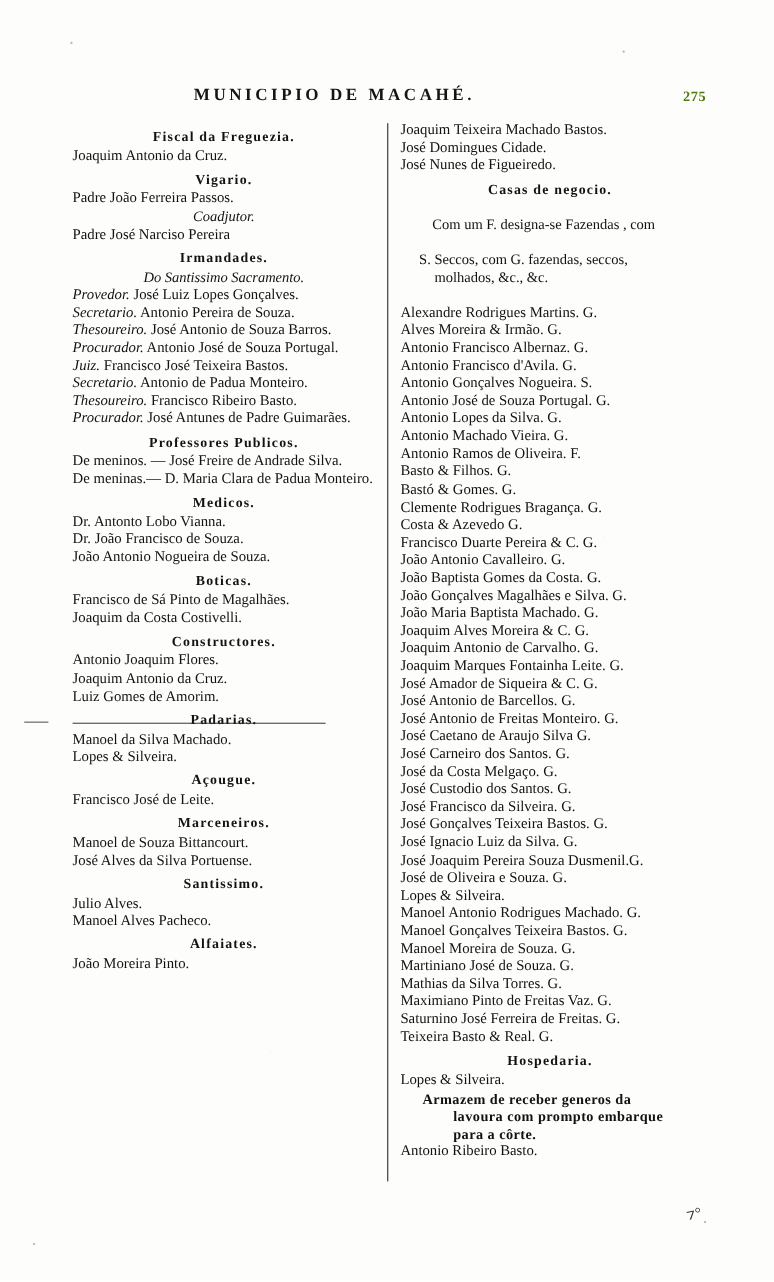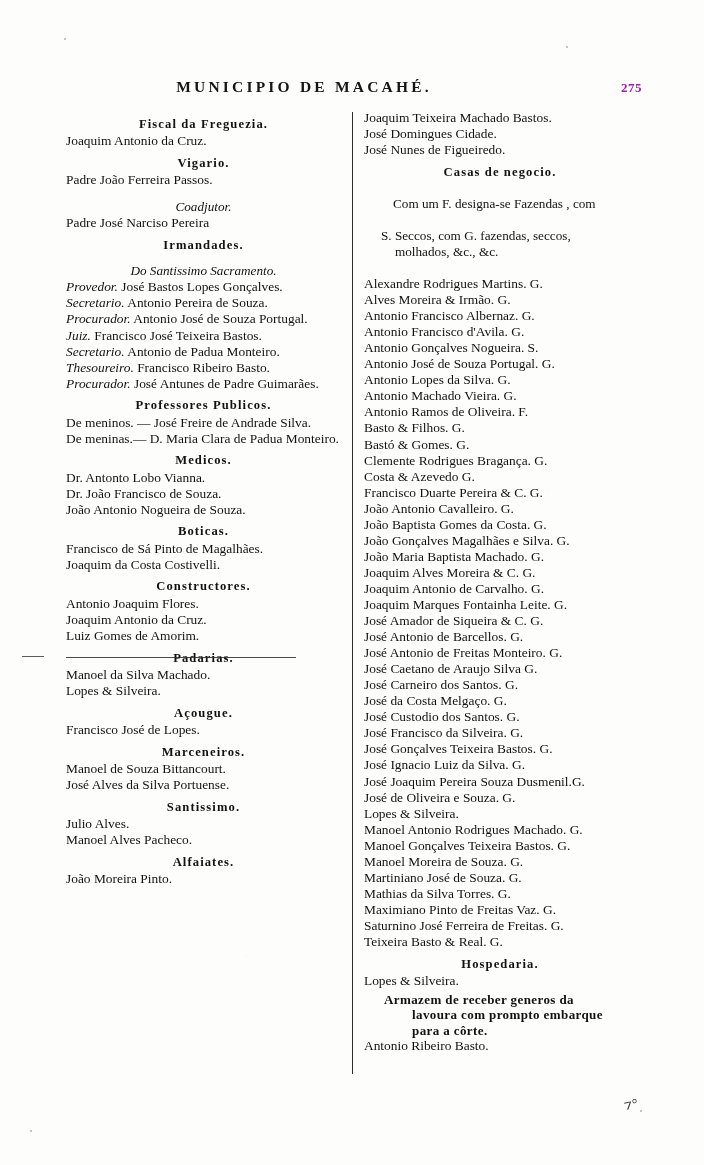--- a/index.html
+++ b/index.html
@@ -50,21 +50,21 @@
     display: inline-block;
   }
   .folio {
     position: absolute;
     right: 62px;
     top: 80px;
     font-family: "Liberation Serif", serif;
     font-weight: bold;
     font-size: 13px;
     letter-spacing: 0.5px;
-    color: #a21caf;
+    color: #4d7c0f;
   }
 
   .columns {
     position: absolute;
     left: 66px;
     top: 110px;
     width: 580px;
     display: flex;
     gap: 0;
   }
@@ -90,21 +90,21 @@
     font-size: 12.6px;
     letter-spacing: 1.1px;
     margin: 7px 0 2px 0;
     line-height: 1.15;
     font-family: Liberation Serif, serif;
   }
   .sec-head-ital {
     text-align: center;
     font-style: italic;
     font-size: 13.2px;
-    margin: 11px 0 1px 0;
+    margin: 0 0 1px 0;
     line-height: 1.15;
   }
   .entry {
     font-size: 13.4px;
     line-height: 1.16;
     margin: 0 0 0.5px 0;
     text-indent: 0;
   }
   .entry.hang {
     padding-left: 14px;
@@ -184,22 +184,23 @@
 
       <div class="sec-head">Vigario.</div>
       <div class="entry">Padre João Ferreira Passos.</div>
 
       <div class="sec-head-ital">Coadjutor.</div>
       <div class="entry">Padre José Narciso Pereira</div>
 
       <div class="sec-head">Irmandades.</div>
       <div class="sec-head-ital">Do Santissimo Sacramento.</div>
 
-      <div class="entry hang"><span class="it">Provedor.</span><span> José Bastos  Lopes Gonçalves.</span></div>
+      <div class="entry hang"><span class="it">Provedor.</span><span> José Luiz  Lopes Gonçalves.</span></div>
       <div class="entry hang"><span class="it">Secretario.</span><span> Antonio Pereira de Souza.</span></div>
+      <div class="entry hang"><span class="it">Thesoureiro.</span><span> José Antonio de Souza Barros.</span></div>
       <div class="entry hang"><span class="it">Procurador.</span><span> Antonio José de Souza Portugal.</span></div>
 
       <div class="entry hang"><span class="it">Juiz.</span><span> Francisco José Teixeira Bastos.</span></div>
       <div class="entry hang"><span class="it">Secretario.</span><span> Antonio de Padua Monteiro.</span></div>
       <div class="entry hang"><span class="it">Thesoureiro.</span><span> Francisco Ribeiro Basto.</span></div>
       <div class="entry hang"><span class="it">Procurador.</span><span> José   Antunes  de  Padre Guimarães.</span></div>
 
       <div class="sec-head">Professores Publicos.</div>
       <div class="entry hang">De meninos. — José Freire de Andrade Silva.</div>
       <div class="entry hang">De meninas.— D. Maria Clara de Padua Monteiro.</div>
@@ -216,21 +217,21 @@
       <div class="sec-head">Constructores.</div>
       <div class="entry">Antonio Joaquim Flores.</div>
       <div class="entry">Joaquim Antonio da Cruz.</div>
       <div class="entry">Luiz Gomes de Amorim.</div>
 
       <div class="sec-head">Padarias.</div>
       <div class="entry">Manoel da Silva Machado.</div>
       <div class="entry">Lopes &amp; Silveira.</div>
 
       <div class="sec-head">Açougue.</div>
-      <div class="entry">Francisco José de Lopes.</div>
+      <div class="entry">Francisco José de Leite.</div>
 
       <div class="sec-head">Marceneiros.</div>
       <div class="entry">Manoel de Souza Bittancourt.</div>
       <div class="entry">José Alves da Silva Portuense.</div>
 
       <div class="sec-head">Santissimo.</div>
       <div class="entry">Julio Alves.</div>
       <div class="entry">Manoel Alves Pacheco.</div>
 
       <div class="sec-head">Alfaiates.</div>

